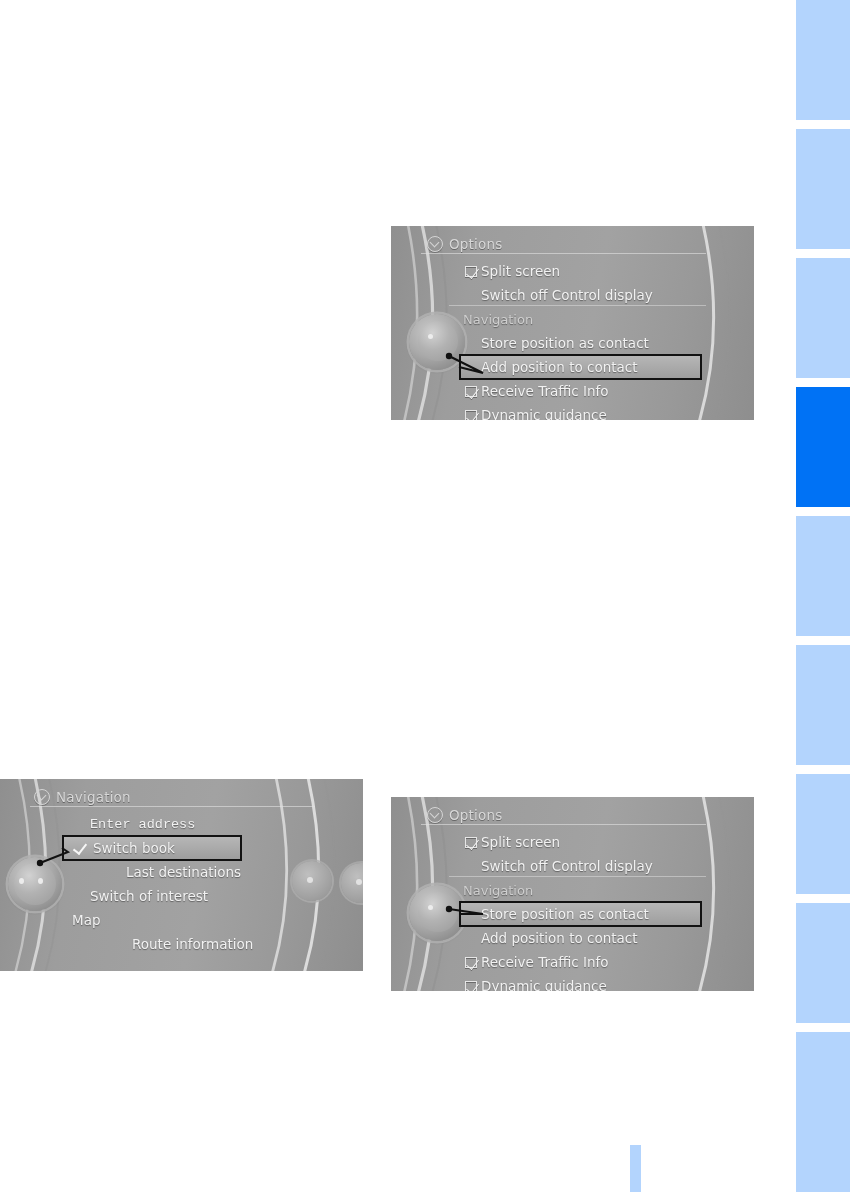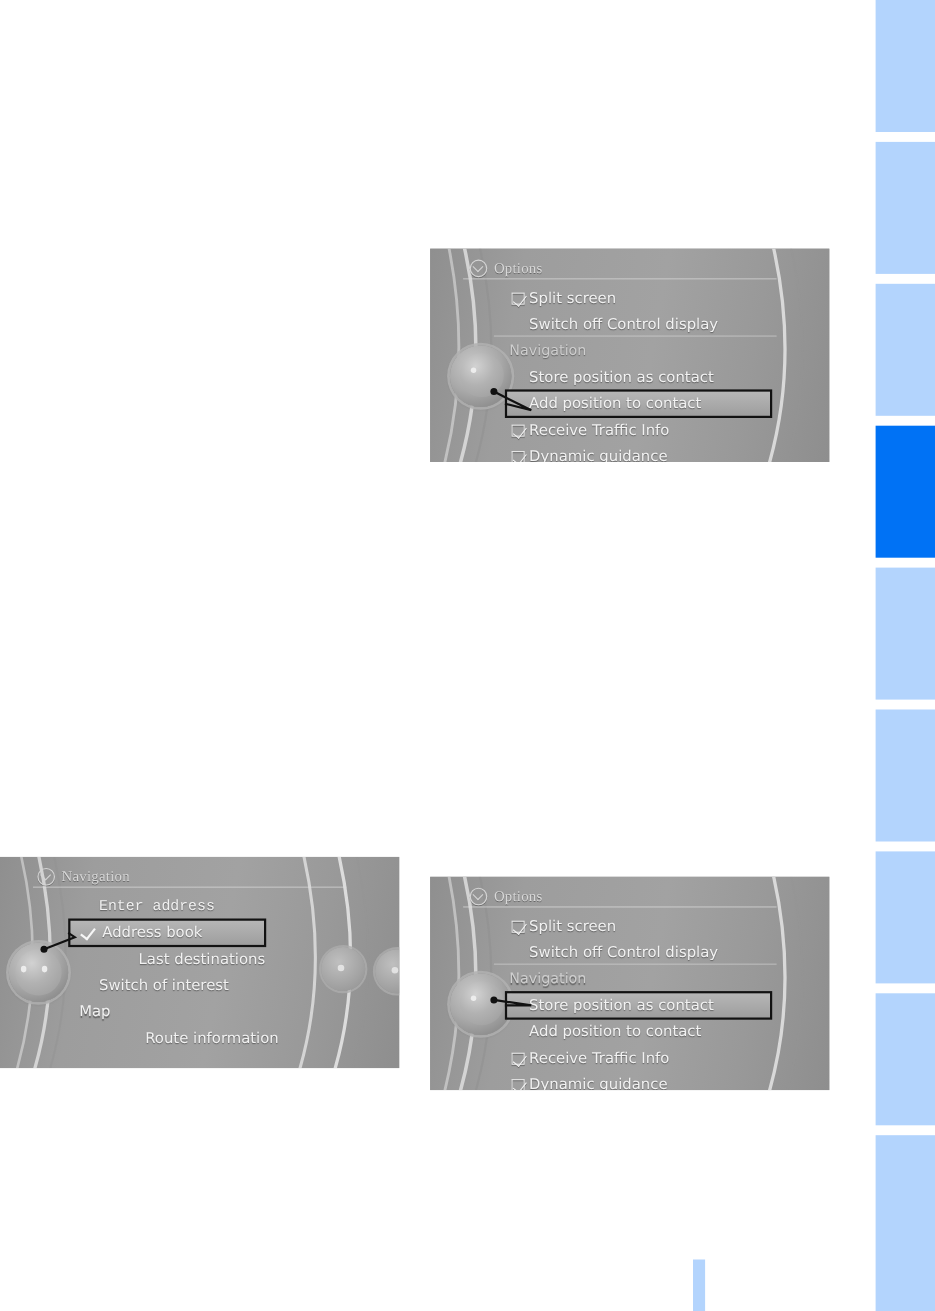--- a/index.html
+++ b/index.html
@@ -30,21 +30,20 @@
     background:linear-gradient(100deg,#8f8f8f 0%,#9d9d9d 22%,#a2a2a2 55%,#999 78%,#8e8e8e 100%);
   }
 
   .idrive .header{
     position:absolute;left:0;top:0;right:0;height:24px;
     display:flex;align-items:center;
   }
   .idrive .header .title{
     color:#d8d8d8;font-size:13.5px;letter-spacing:.2px;
     text-shadow:0 1px 0 rgba(60,60,60,.55);
-    font-family:Liberation Serif, serif;
   }
   .hdr-icon{
     width:14px;height:14px;border-radius:50%;
     border:1.6px solid #d5d5d5;position:relative;margin-right:6px;flex:0 0 auto;
     box-shadow:0 1px 0 rgba(60,60,60,.4);
   }
   .hdr-icon:after{
     content:"";position:absolute;left:3px;top:2px;
     width:6px;height:6px;border-left:1.6px solid #d5d5d5;border-bottom:1.6px solid #d5d5d5;
     transform:rotate(-45deg);
@@ -199,21 +198,21 @@
         <span class="hdr-icon"></span>
         <span class="title">Navigation</span>
       </div>
       <div class="hdr-rule" style="left: 30px; right: 48px; top: 27px;"></div>
       <div class="menu" style="left: 0px; right: 0px; top: 33px;">
         <div class="mrow" style="height: 24px; padding-left: 74px; font-family: Liberation Mono, monospace;">
           <span class="lbl indent">Enter address</span>
         </div>
         <div class="mrow" style="height: 24px; padding-left: 74px; z-index: 3;">
           <span class="tickmark"></span>
-          <span class="lbl">Address book</span>
+          <span class="lbl">Switch book</span>
         </div>
         <div class="mrow" style="height: 24px; padding-left: 110px;">
           <span class="lbl indent">Last destinations</span>
         </div>
         <div class="mrow" style="height: 24px; padding-left: 74px;">
           <span class="lbl indent">Switch of interest</span>
         </div>
         <div class="mrow" style="height: 24px; padding-left: 56px;">
           <span class="lbl indent">Map</span>
         </div>

